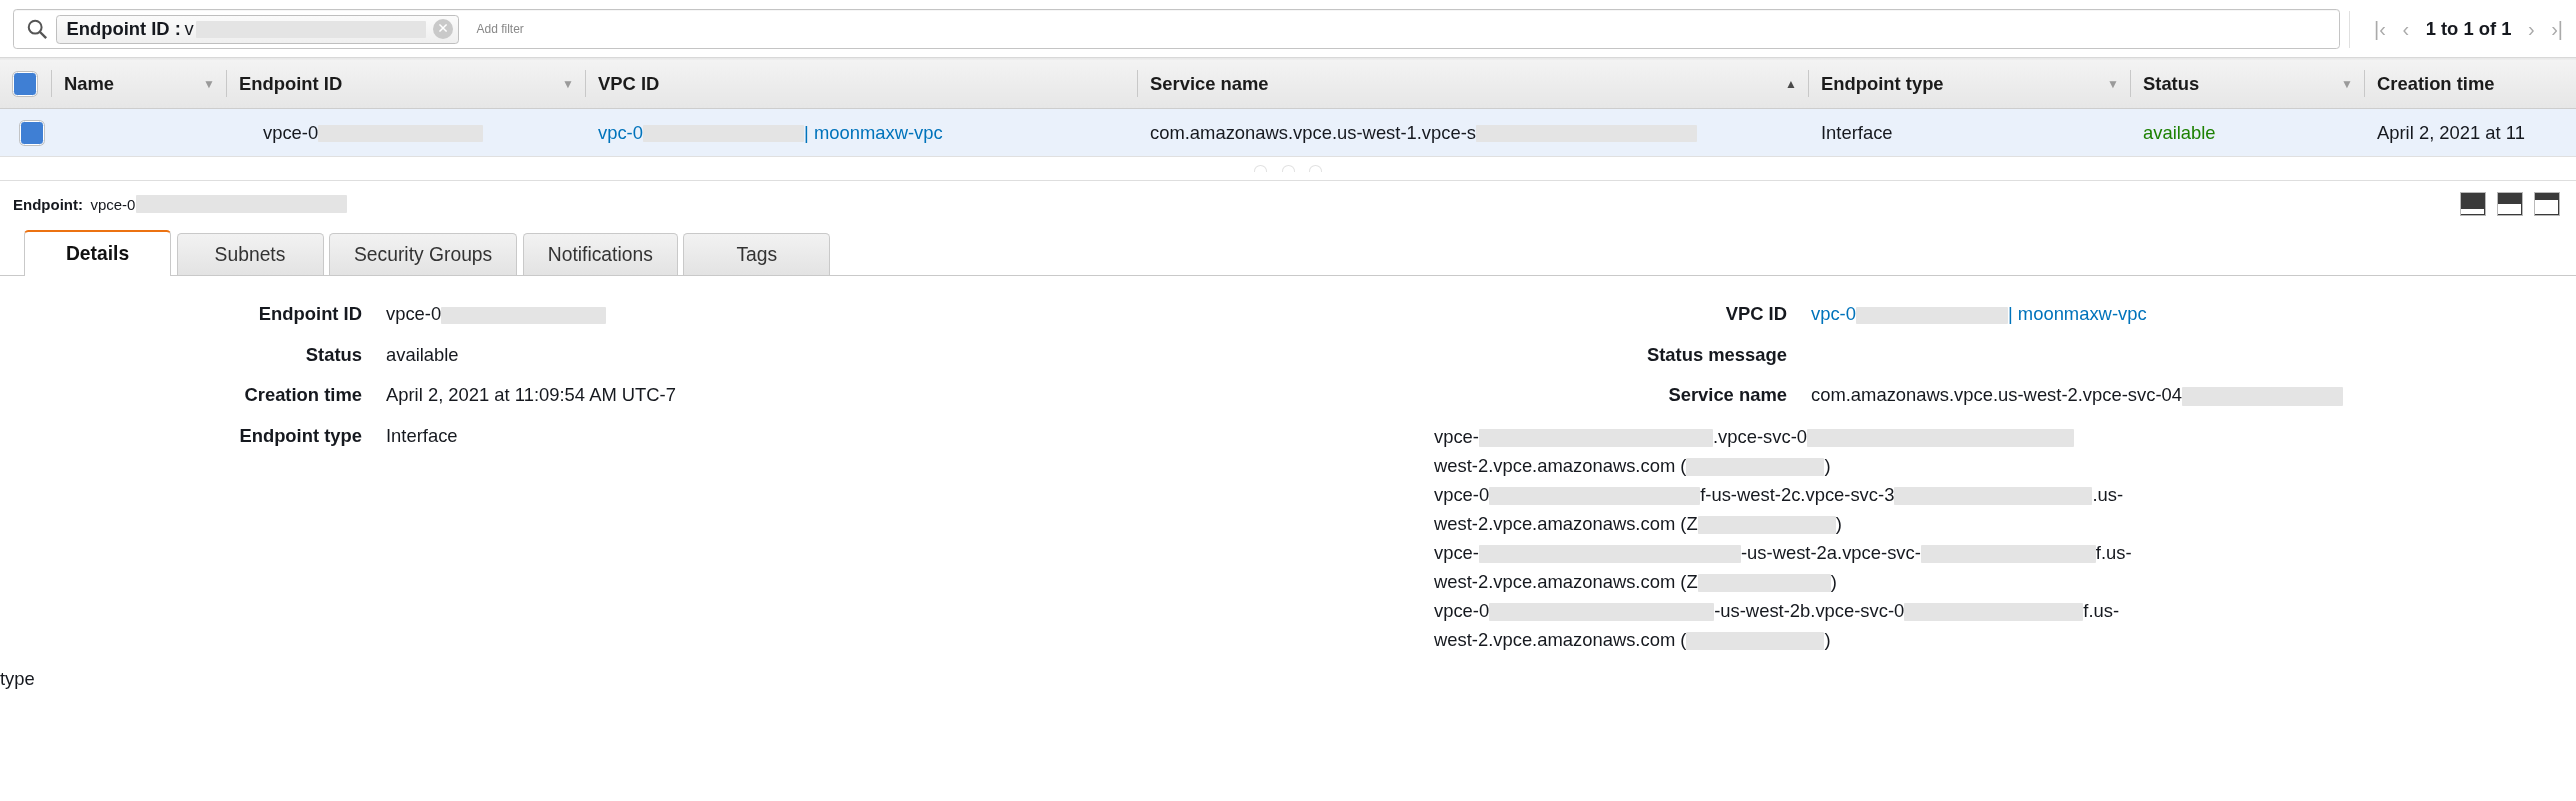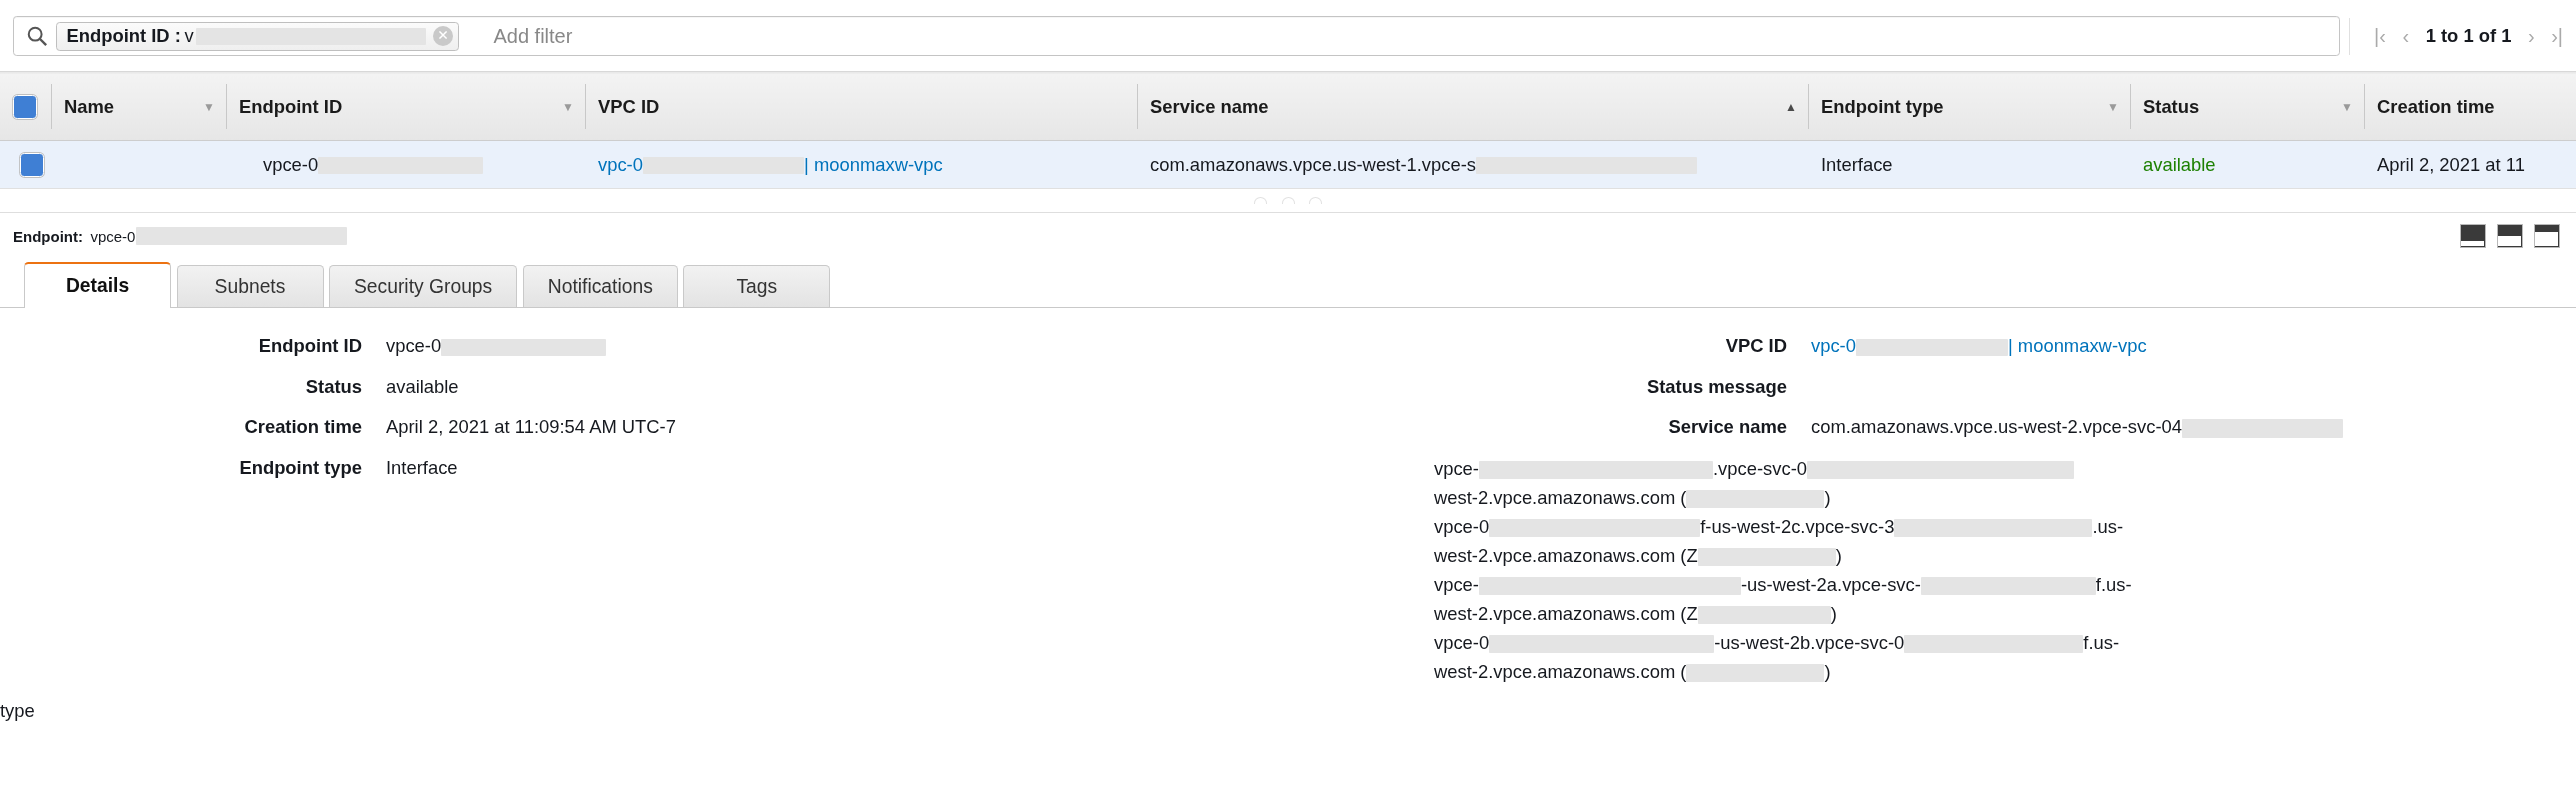--- a/index.html
+++ b/index.html
@@ -8,21 +8,21 @@
     width: 2576px; height: 802px;
     background: #ffffff;
     font-family: "Liberation Sans", sans-serif;
     color: #16191f;
     overflow: hidden;
   }
 
   
   .filter-bar {
     display: flex; align-items: center;
-    height: 72px;
+    height: 58px;
     padding: 9.2px 13px 7.4px 13px;
     background: #ffffff;
     border-bottom: 0.9px solid #d8d8d8;
   }
   .search-wrap {
     flex: 1 1 auto;
     display: flex; align-items: center;
     height: 40px;
     border: 0.9px solid #c4c4c4;
     border-radius: 3.7px;
@@ -49,40 +49,40 @@
     background: #e4e4e4;
     border-radius: 0.9px;
     vertical-align: middle;
   }
   .chip-x {
     margin-left: 7.4px; width: 20px; height: 20px; border-radius: 50%;
     background: #c9c9c9; color: #fff; font-size: 13.8px; line-height: 20px;
     text-align: center; flex: 0 0 20px;
   }
   .add-filter {
-    margin-left: 34px; color: #888; font-size: 20px;
+    margin-left: 17px; color: #888; font-size: 12px;
   }
   .pager {
     display: flex; align-items: center; gap: 16.5px;
     padding-left: 24px; margin-left: 9.2px;
     font-size: 18.4px; color: #16191f;
     border-left: 0.9px solid #e0e0e0;
     height: 37px;
   }
   .pg-arrow { color: #aaa; font-size: 20px; }
   .pg-text { font-weight: bold; white-space: nowrap; }
 
   
   table.grid { width: 100%; border-collapse: collapse; table-layout: fixed; }
   table.grid th {
     background: linear-gradient(#f3f3f3,#e6e6e6);
     border-bottom: 0.9px solid #cdcdcd;
     border-top: 0.9px solid #e9e9e9;
     font-size: 18.4px; font-weight: bold; text-align: left;
-    height: 68px; padding: 0 0 0 13px;
+    height: 50px; padding: 0 0 0 13px;
     position: relative;
     color: #1b1b1b;
   }
   table.grid th .divider {
     position: absolute; left: 0; top: 11px; bottom: 11px; width: 0.9px; background: #c8c8c8;
   }
   th.cb-col { width: 51px; padding-left: 0; text-align: center; }
   th .sort {
     position: absolute; right: 11px; top: 50%; transform: translateY(-50%);
     font-size: 12px; color: #9a9a9a;

